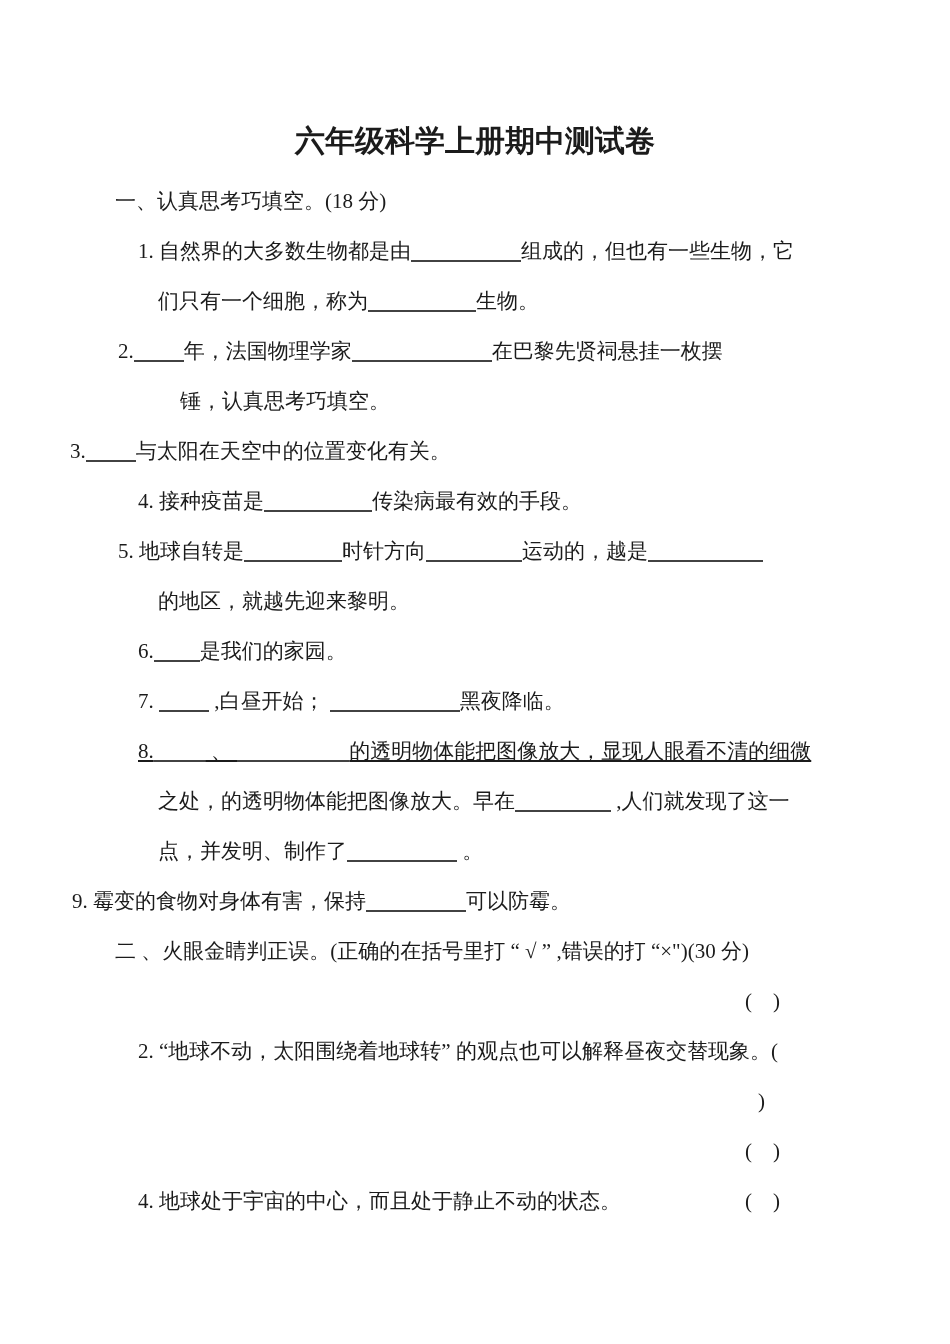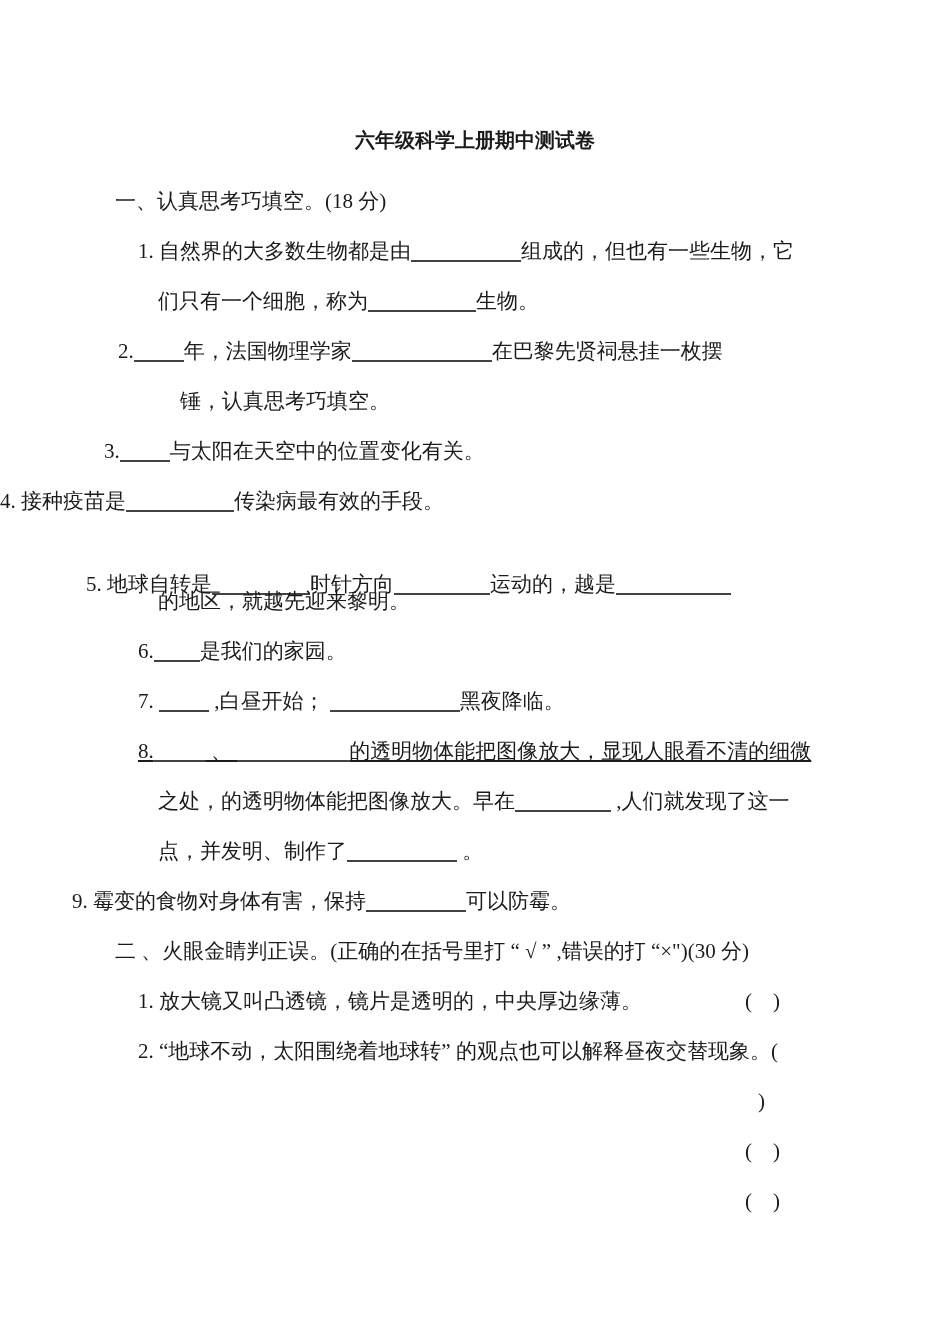--- a/index.html
+++ b/index.html
@@ -11,25 +11,25 @@
     position: relative;
     width: 950px;
     height: 1344px;
     background: #ffffff;
     font-family: "Liberation Serif", "DejaVu Serif", serif;
     color: #1b1b1b;
     overflow: hidden;
   }
   .doc-title {
     position: absolute;
-    top: 127px;
+    top: 121px;
     left: 0;
     width: 100%;
     text-align: center;
-    font-size: 20px;
+    font-size: 30px;
     font-weight: 700;
     white-space: pre;
   }
   .line {
     position: absolute;
     left: 0;
     width: 858px;
     height: 34px;
     line-height: 34px;
     font-size: 21px;
@@ -57,30 +57,30 @@
 <body>
 
 <div class="page">
   <div class="doc-title">六年级科学上册期中测试卷</div>
   <div id="content">
       <div class="line" style="top: 184px; padding-left: 115px;"><span class="txt">一、认真思考巧填空。(18 分)</span></div>
       <div class="line" style="top: 234px; padding-left: 138px;"><span class="txt">1. 自然界的大多数生物都是由</span><span class="blank" style="width: 110px;"></span><span class="txt">组成的，但也有一些生物，它</span></div>
       <div class="line" style="top: 284px; padding-left: 158px;"><span class="txt">们只有一个细胞，称为</span><span class="blank" style="width: 108px;"></span><span class="txt">生物。</span></div>
       <div class="line" style="top: 334px; padding-left: 118px;"><span class="txt">2.</span><span class="blank" style="width: 50px;"></span><span class="txt">年，法国物理学家</span><span class="blank" style="width: 140px;"></span><span class="txt">在巴黎先贤祠悬挂一枚摆</span></div>
       <div class="line" style="top: 384px; padding-left: 180px;"><span class="txt">锤，认真思考巧填空。</span></div>
-      <div class="line" style="top: 434px; padding-left: 104px;"><span class="txt">3.</span><span class="blank" style="width: 50px;"></span><span class="txt">与太阳在天空中的位置变化有关。</span></div>
-      <div class="line" style="top: 484px; "><span class="txt">4. 接种疫苗是</span><span class="blank" style="width: 108px;"></span><span class="txt">传染病最有效的手段。</span></div>
-      <div class="line" style="top: 534px; padding-left: 86px; margin-top: 33px;"><span class="txt">5. 地球自转是</span><span class="blank" style="width: 98px;"></span><span class="txt">时针方向</span><span class="blank" style="width: 96px;"></span><span class="txt">运动的，越是</span><span class="blank" style="width: 115px;"></span></div>
+      <div class="line" style="top: 434px; padding-left: 70px;"><span class="txt">3.</span><span class="blank" style="width: 50px;"></span><span class="txt">与太阳在天空中的位置变化有关。</span></div>
+      <div class="line" style="top: 484px; padding-left: 138px;"><span class="txt">4. 接种疫苗是</span><span class="blank" style="width: 108px;"></span><span class="txt">传染病最有效的手段。</span></div>
+      <div class="line" style="top: 534px; padding-left: 118px;"><span class="txt">5. 地球自转是</span><span class="blank" style="width: 98px;"></span><span class="txt">时针方向</span><span class="blank" style="width: 96px;"></span><span class="txt">运动的，越是</span><span class="blank" style="width: 115px;"></span></div>
       <div class="line" style="top: 584px; padding-left: 158px;"><span class="txt">的地区，就越先迎来黎明。</span></div>
       <div class="line" style="top: 634px; padding-left: 138px;"><span class="txt">6.</span><span class="blank" style="width: 46px;"></span><span class="txt">是我们的家园。</span></div>
       <div class="line" style="top: 684px; padding-left: 138px;"><span class="txt">7. </span><span class="blank" style="width: 50px;"></span><span class="txt"> ,白昼开始； </span><span class="blank" style="width: 130px;"></span><span class="txt">黑夜降临。</span></div>
       <div class="line" style="top: 734px; padding-left: 138px; text-decoration: underline;"><span class="txt">8.</span><span class="blank" style="width: 52px;"></span><span class="txt"> 、 </span><span class="blank" style="width: 112px;"></span><span class="txt">的透明物体能把图像放大，显现人眼看不清的细微</span></div>
       <div class="line" style="top: 784px; padding-left: 158px;"><span class="txt">之处，的透明物体能把图像放大。早在</span><span class="blank" style="width: 96px;"></span><span class="txt"> ,人们就发现了这一</span></div>
       <div class="line" style="top: 834px; padding-left: 158px;"><span class="txt">点，并发明、制作了</span><span class="blank" style="width: 110px;"></span><span class="txt"> 。</span></div>
       <div class="line" style="top: 884px; padding-left: 72px;"><span class="txt">9. 霉变的食物对身体有害，保持</span><span class="blank" style="width: 100px;"></span><span class="txt">可以防霉。</span></div>
       <div class="line" style="top: 934px; padding-left: 115px;"><span class="txt">二 、火眼金睛判正误。(正确的在括号里打 “ √ ” ,错误的打 “×")(30 分)</span></div>
-      <div class="line" style="top: 984px; padding-left: 138px;"><span class="txt">1. 放大镜又叫凸透镜，镜片是透明的，中央厚边缘薄。</span><span class="paren">(　)</span></div>
+      <div class="line" style="top: 984px; padding-left: 138px;"><span class="paren">(　)</span></div>
       <div class="line" style="top: 1034px; padding-left: 138px;"><span class="txt">2. “地球不动，太阳围绕着地球转” 的观点也可以解释昼夜交替现象。(</span></div>
       <div class="line" style="top: 1084px; padding-left: 758px;"><span class="txt">)</span></div>
       <div class="line" style="top: 1134px; padding-left: 138px;"><span class="paren">(　)</span></div>
-      <div class="line" style="top: 1184px; padding-left: 138px;"><span class="paren">(　)</span></div>
+      <div class="line" style="top: 1184px; padding-left: 138px;"><span class="txt">4. 地球处于宇宙的中心，而且处于静止不动的状态。</span><span class="paren">(　)</span></div>
     </div>
 </div>
 
 </body></html>

